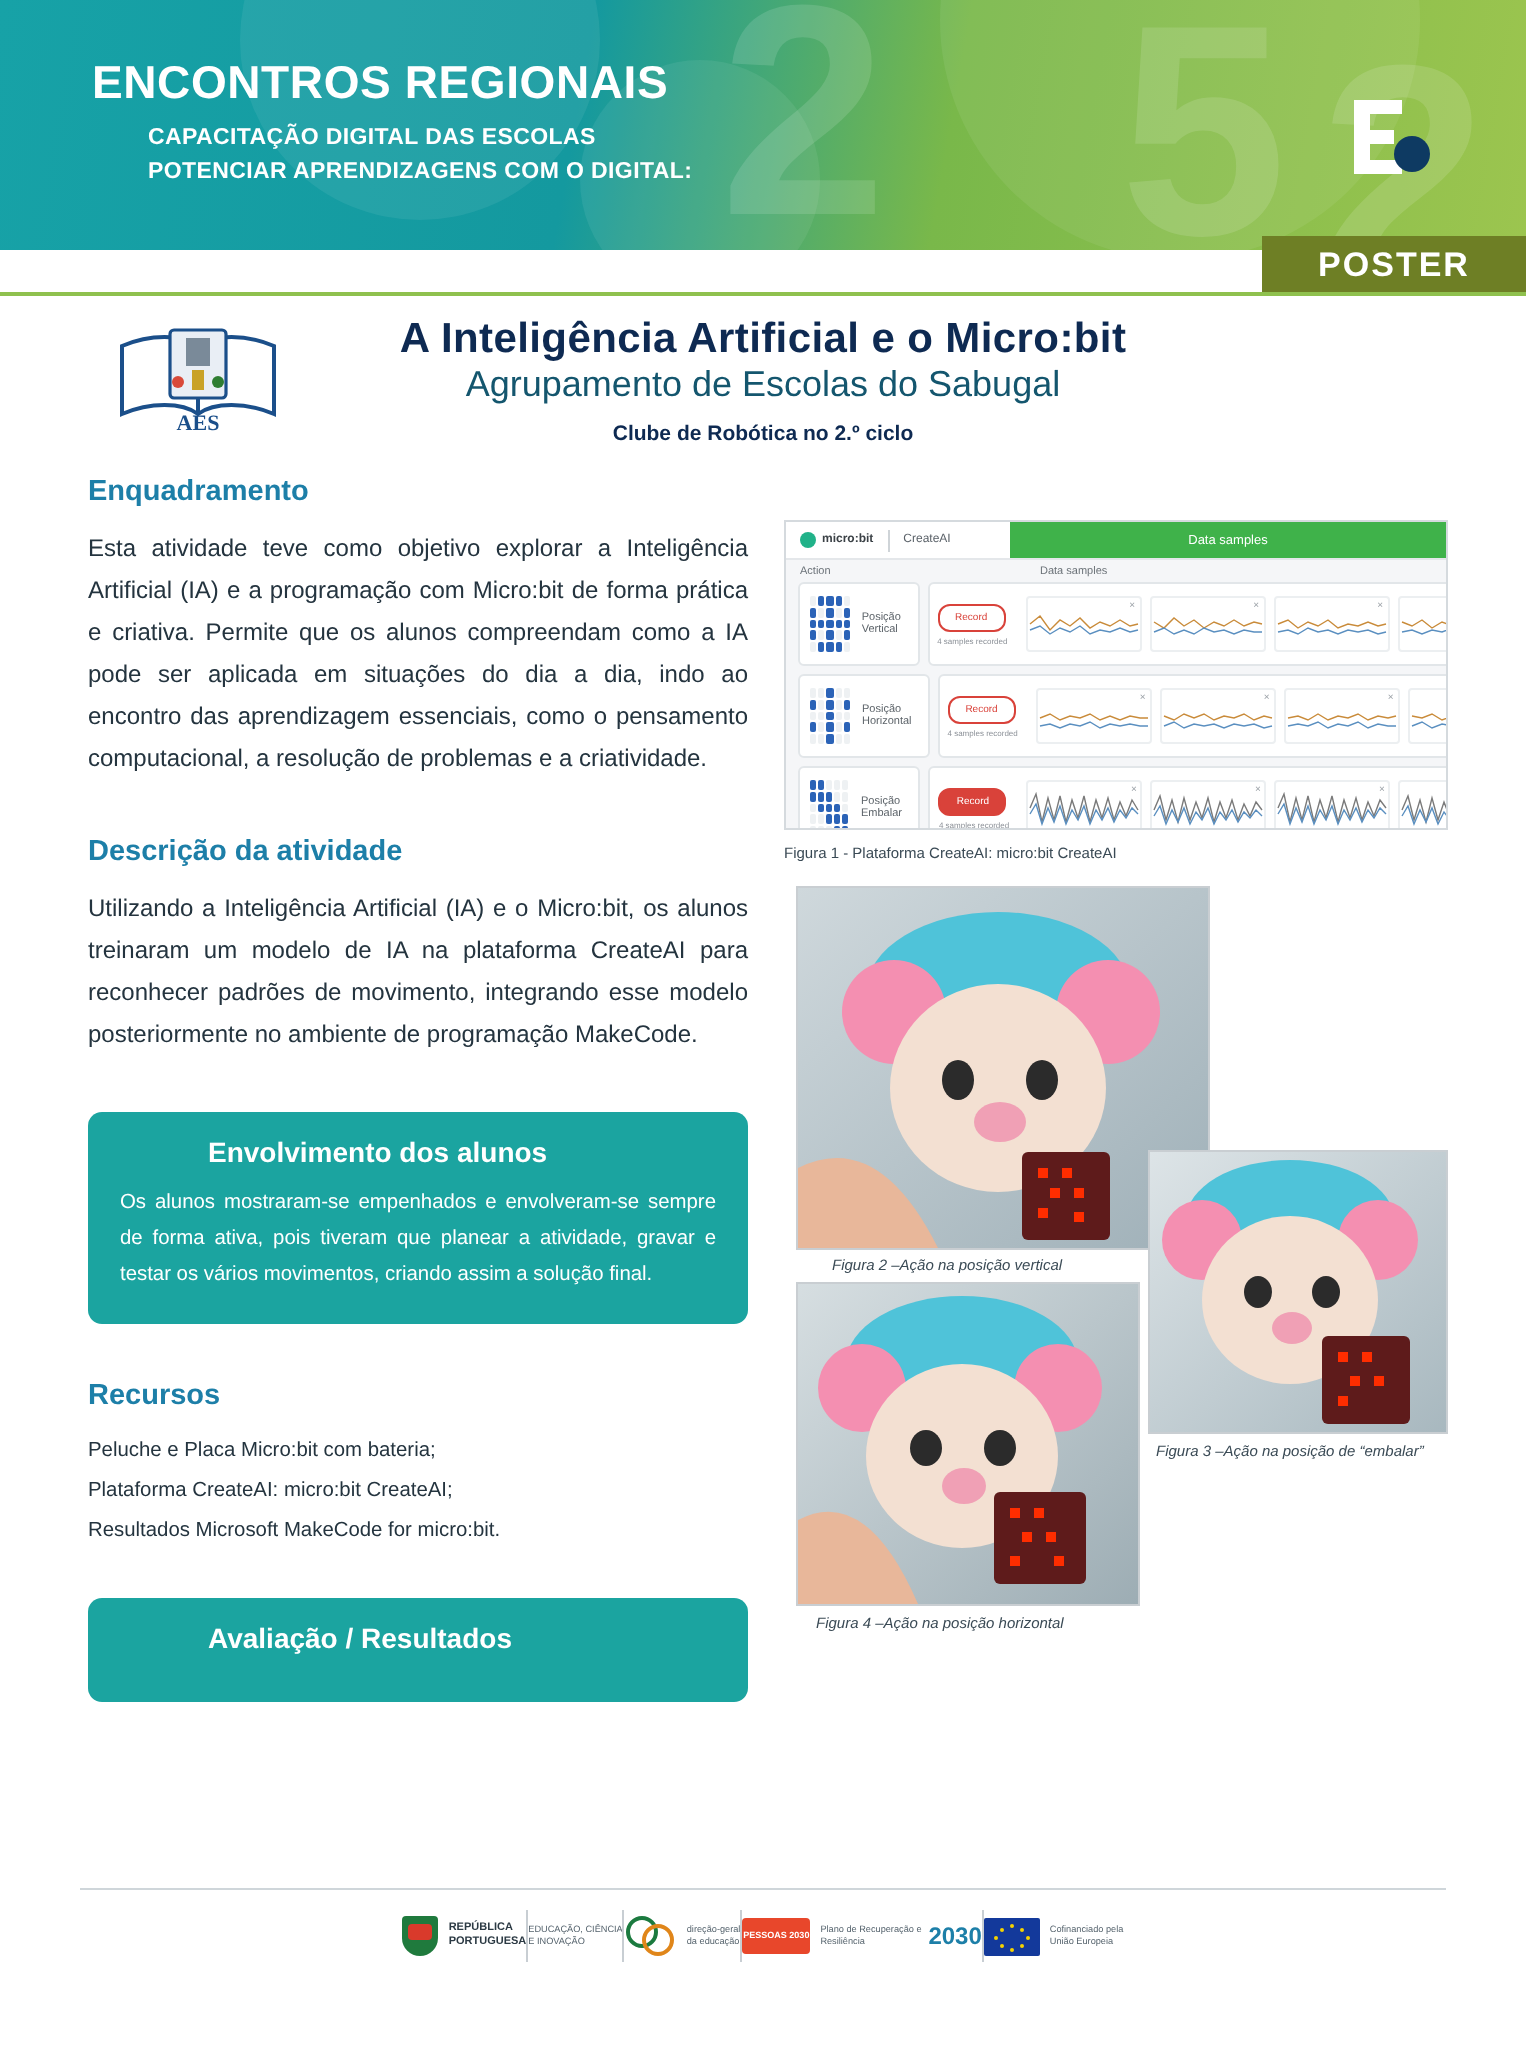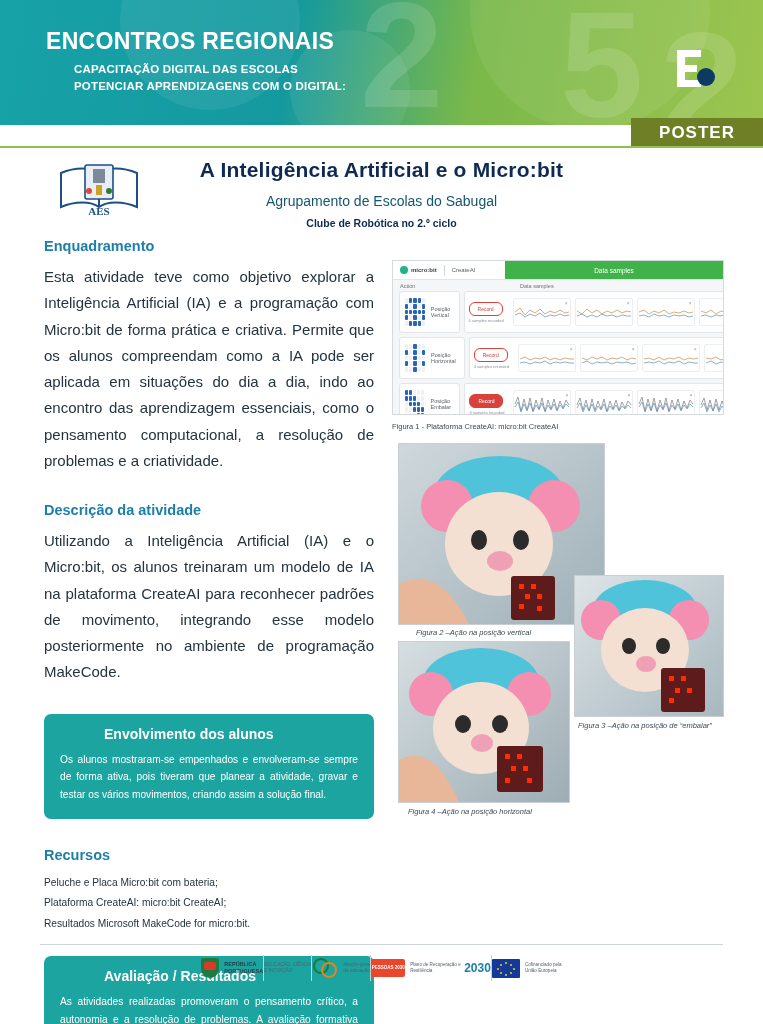--- a/index.html
+++ b/index.html
@@ -129,23 +129,22 @@
     width: 763px;
     text-align: center;
   }
   .main-title {
     font-size: 21px;
     font-weight: bold;
     color: #0e2a52;
     letter-spacing: 0.2px;
   }
   .sub-title {
-    font-size: 14px;
+    font-size: 18px;
     color: #14566e;
-    margin-top: 11px;
   }
   .sub-title2 {
     font-size: 10.5px;
     font-weight: bold;
     color: #0e2a52;
     margin-top: 8px;
   }
 
   .school-logo {
     position: absolute;
@@ -162,21 +161,21 @@
     top: 238px;
     width: 330px;
   }
   .section-head {
     color: #1d7fa8;
     font-size: 14.5px;
     font-weight: bold;
     margin-bottom: 10px;
   }
   .body-text {
-    font-size: 15px;
+    font-size: 12px;
     color: #24343f;
     line-height: 1.75;
     text-align: justify;
   }
   .gap-lg { height: 28px; }
   .gap-md { height: 22px; }
 
   .teal-card {
     background: #1ba4a0;
     color: #ffffff;
@@ -525,21 +524,20 @@
       <div class="section-head">Recursos</div>
       <div class="res-line">Peluche e Placa Micro:bit com bateria;</div>
       <div class="res-line">Plataforma CreateAI: micro:bit CreateAI;</div>
       <div class="res-line">Resultados Microsoft MakeCode for micro:bit.</div>
     </div>
 
     <div class="gap-md"></div>
 
     <div class="teal-card">
       <div class="card-head">Avaliação / Resultados</div>
-      <div class="card-text">As atividades realizadas promoveram o pensamento crítico, a autonomia e a resolução de problemas. A avaliação formativa valorizou a evolução das aprendizagens e o desenvolvimento de competências.</div>
     </div>
 
   </div>
 
   <div class="right-col">
 
     <div class="createai">
       <div class="ca-top">
         <div class="ca-logo">
           <span class="ca-dot"></span>

